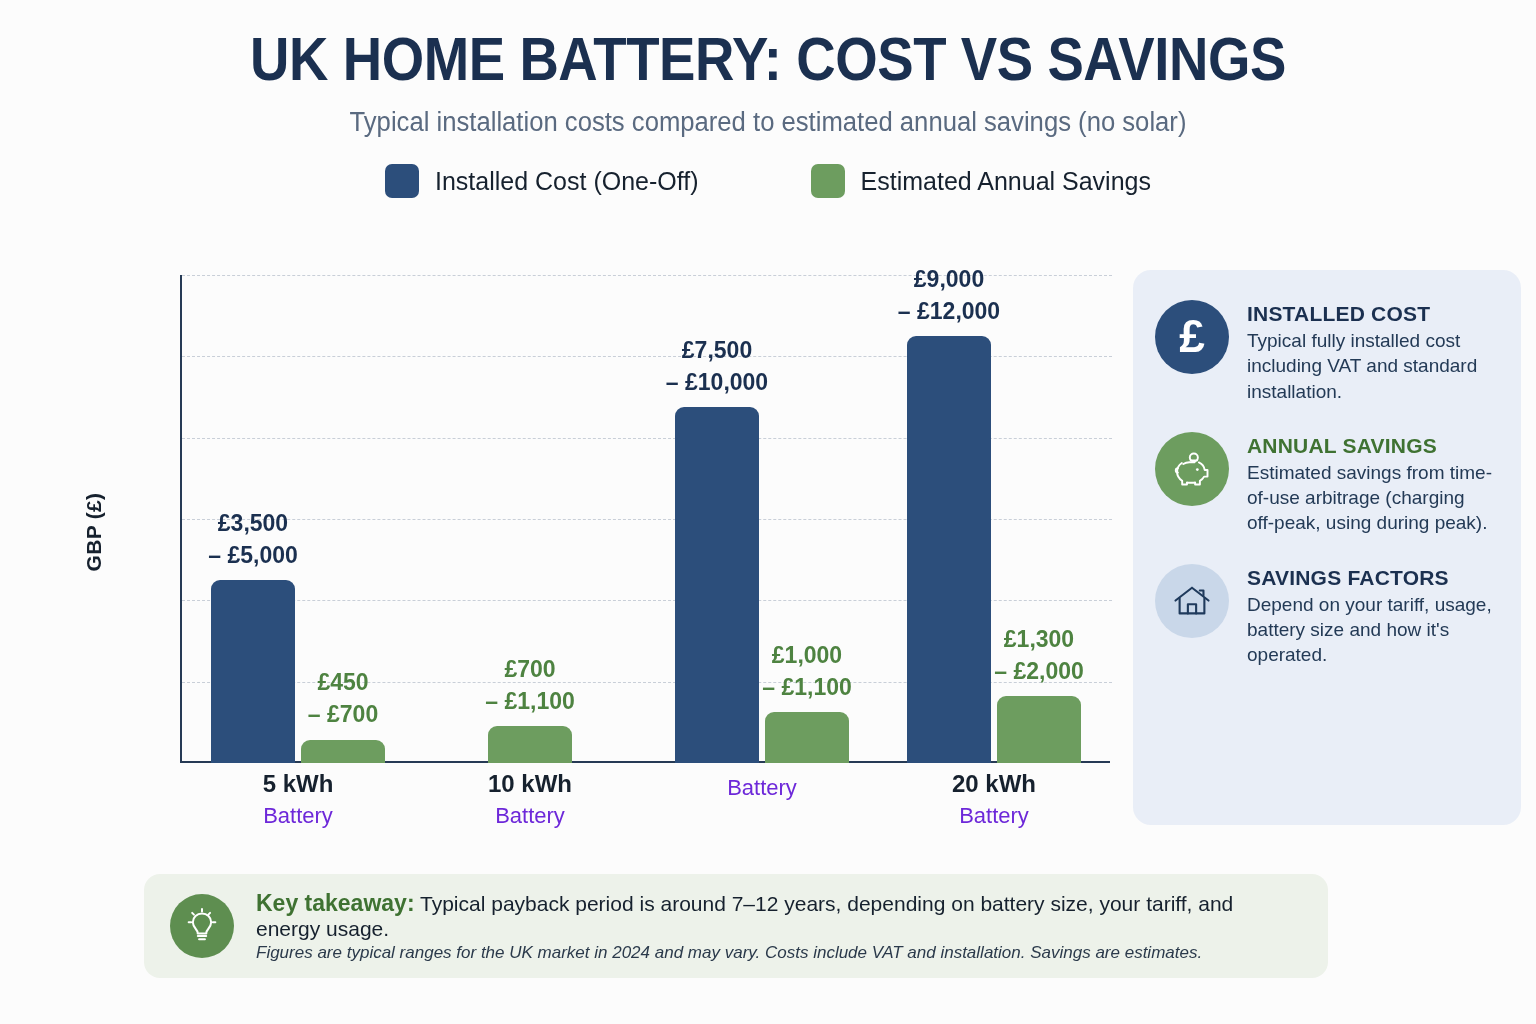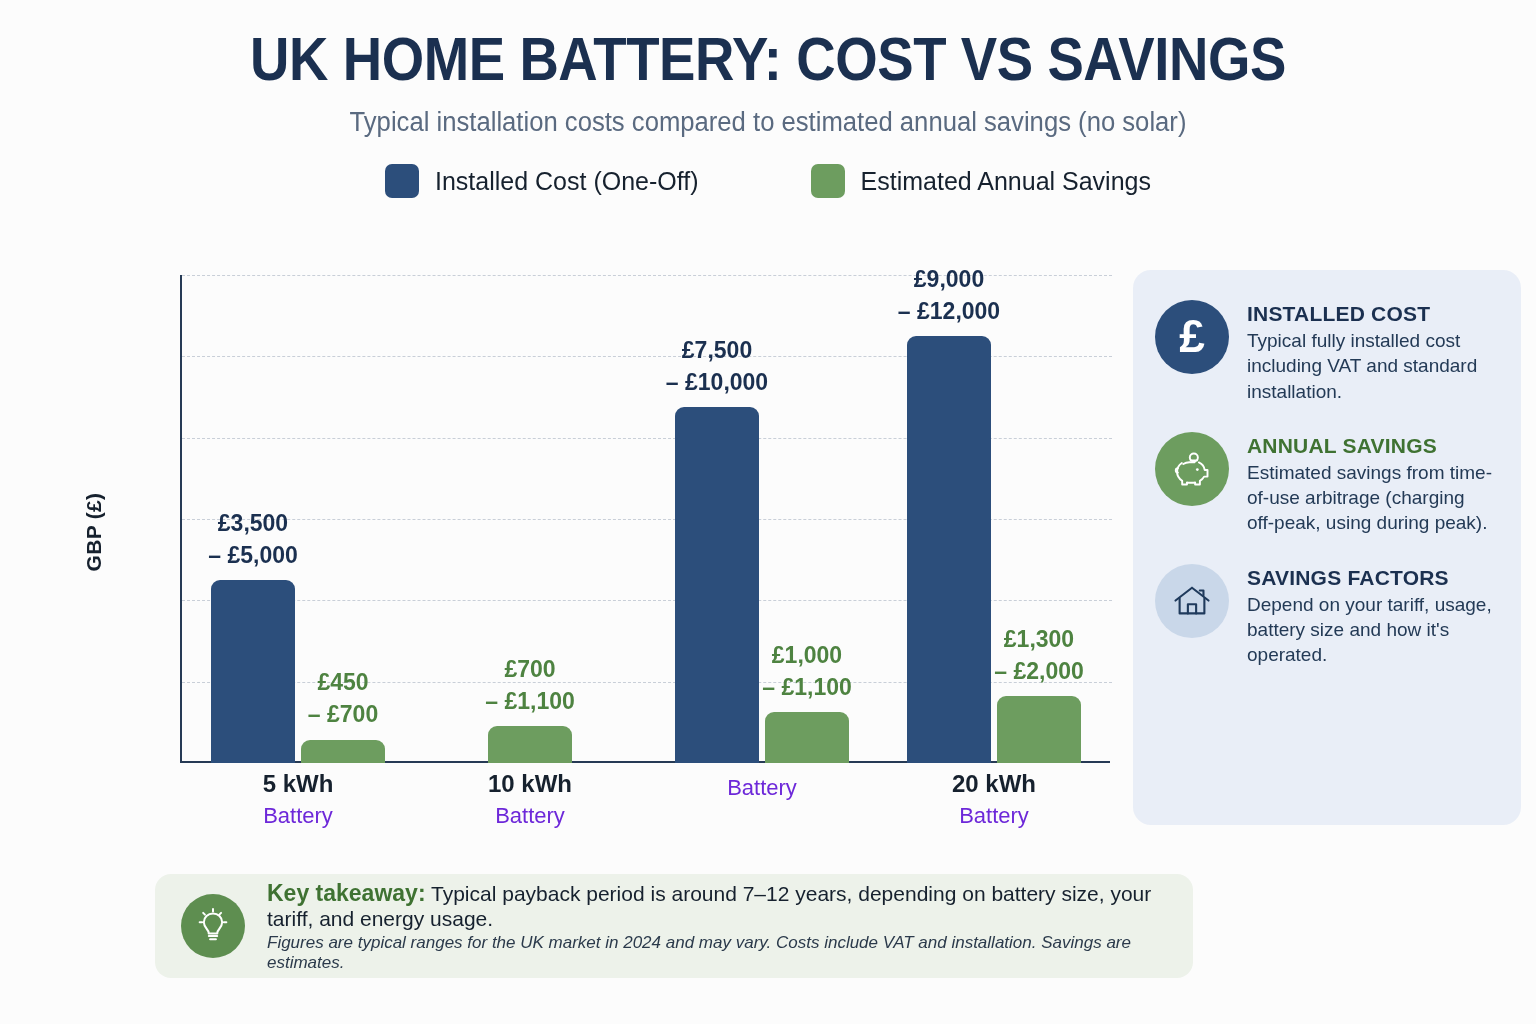--- a/index.html
+++ b/index.html
@@ -200,23 +200,23 @@
   .side-head.green { color: #3F7232; }
   .side-body {
     font-size: 19px;
     line-height: 1.33;
     color: #233A56;
   }
 
   
   .footer {
     position: absolute;
-    left: 155px;
+    left: 144px;
     top: 874px;
-    width: 1038px;
+    width: 1184px;
     height: 104px;
     background: #EDF2EA;
     border-radius: 16px;
     display: flex;
     align-items: center;
     gap: 22px;
     padding: 0 30px 0 26px;
   }
 
   .bulb-circle {

